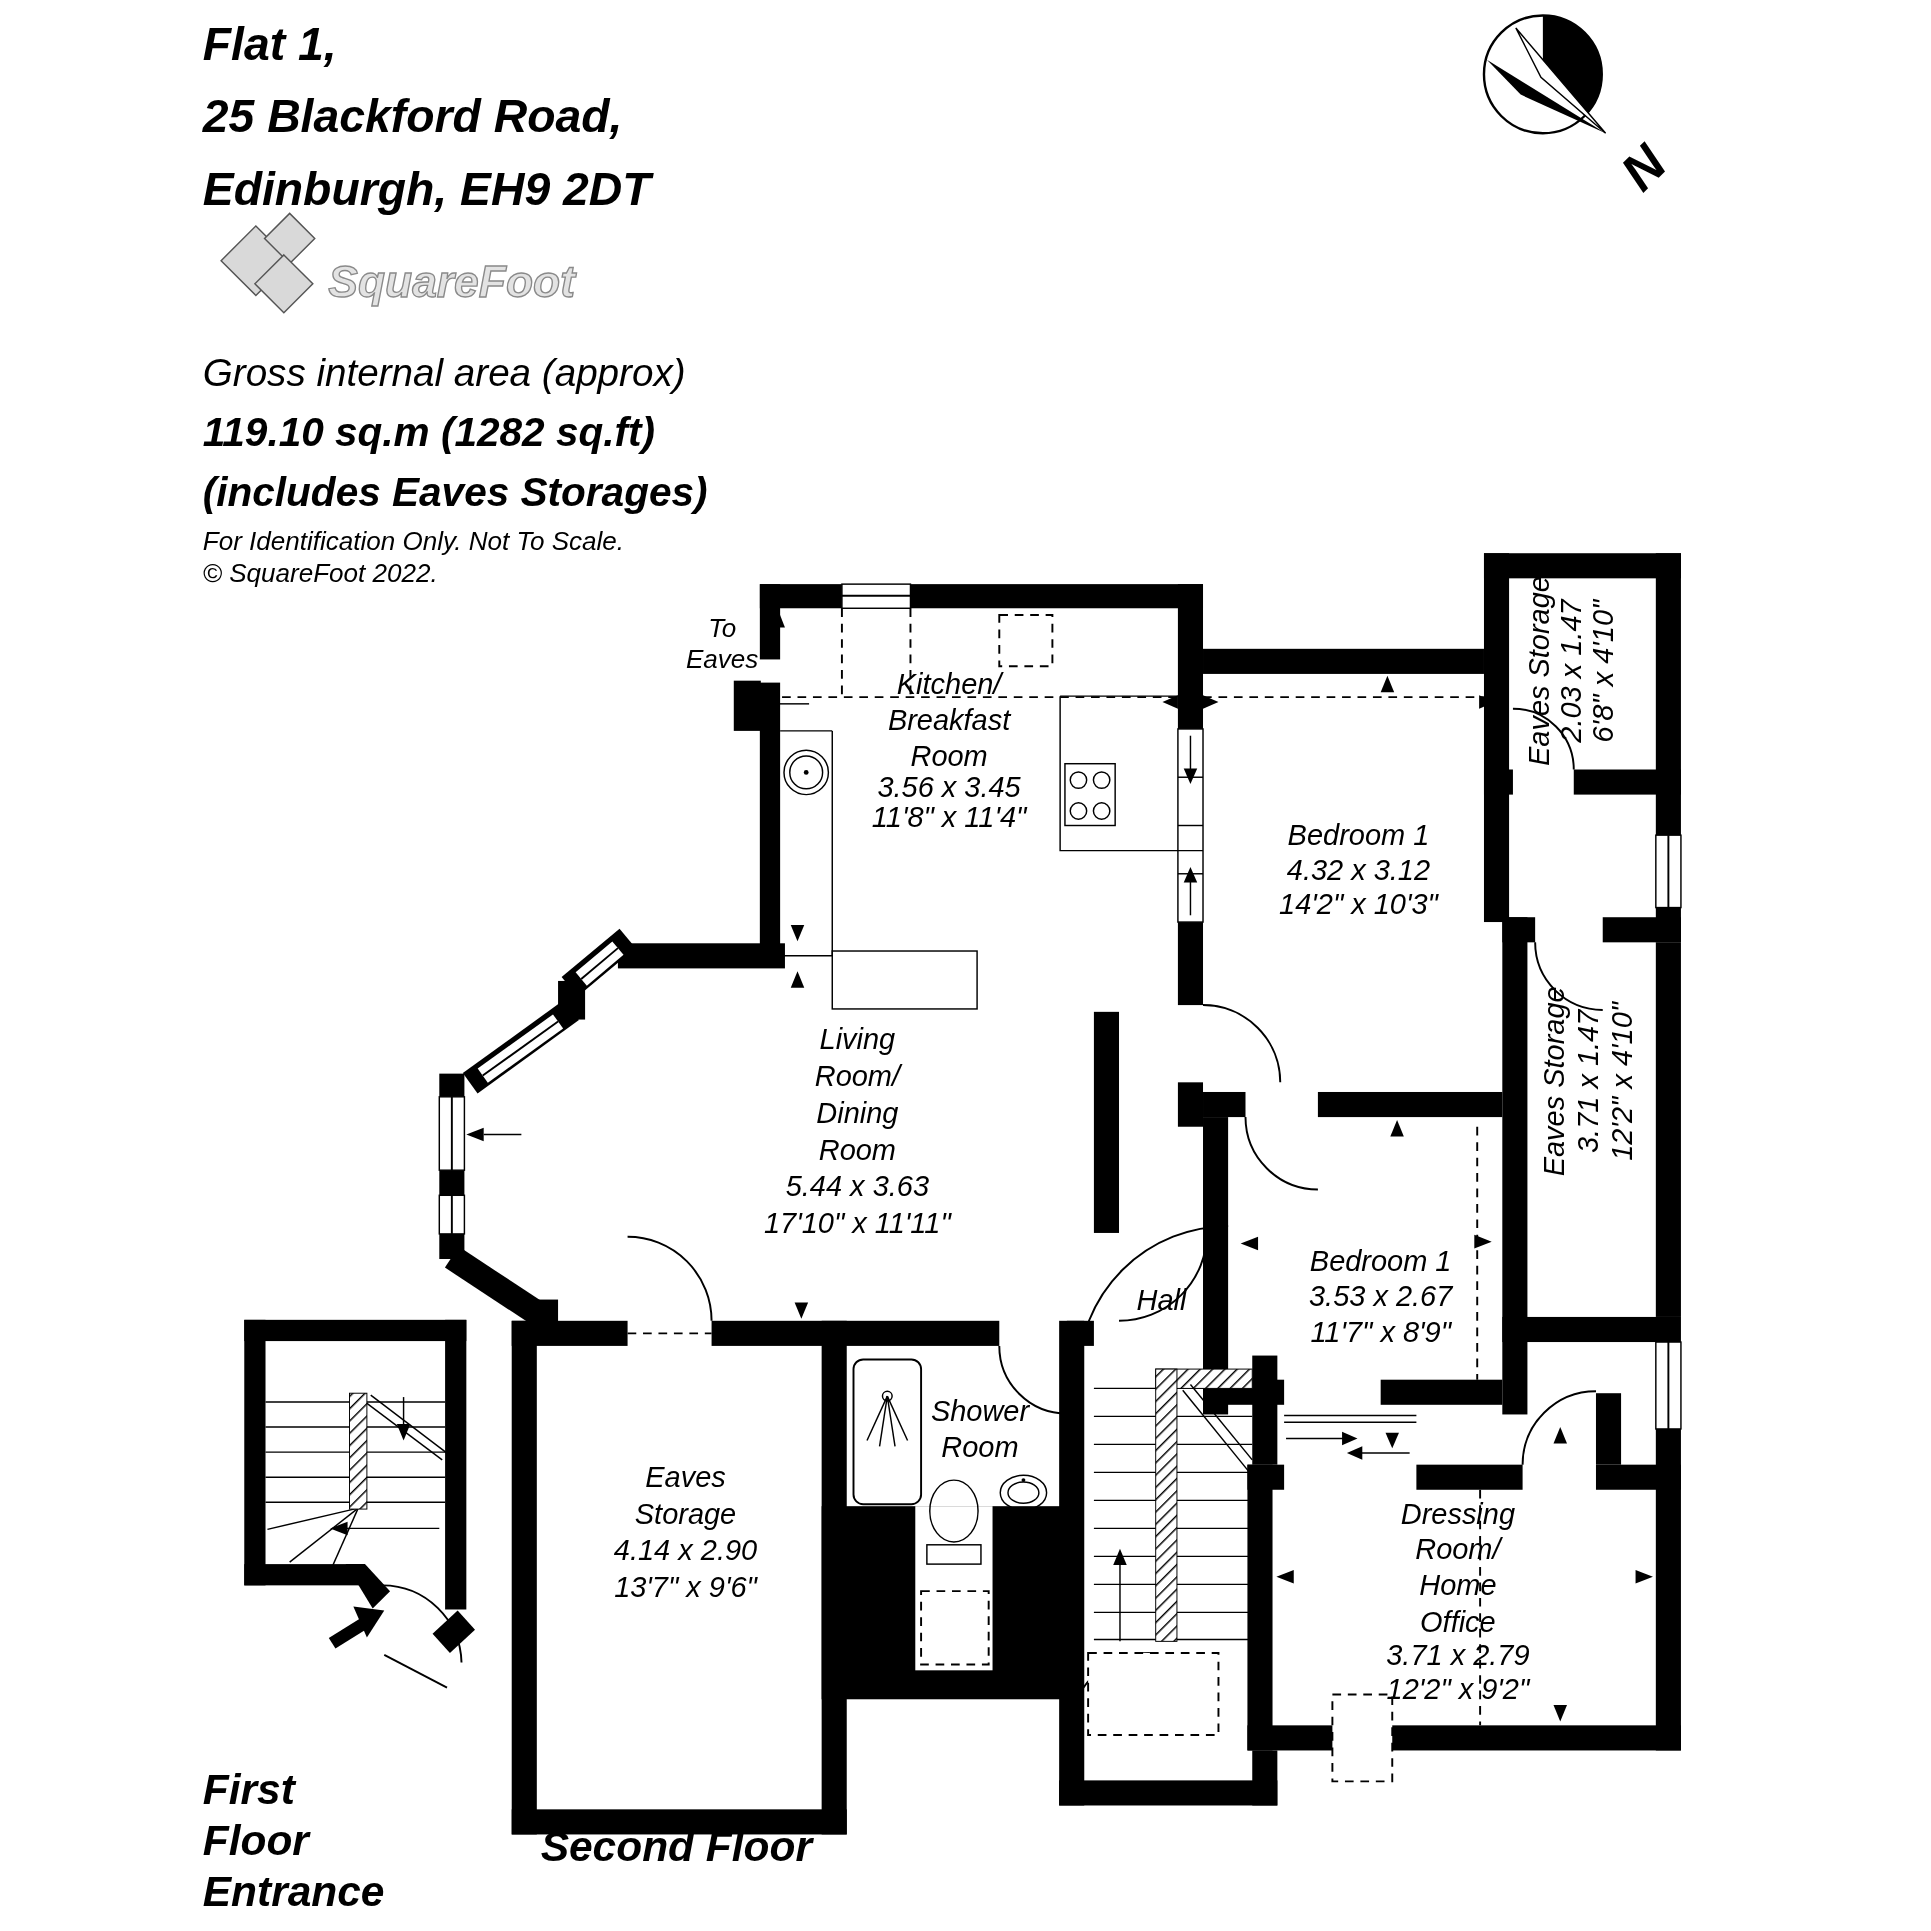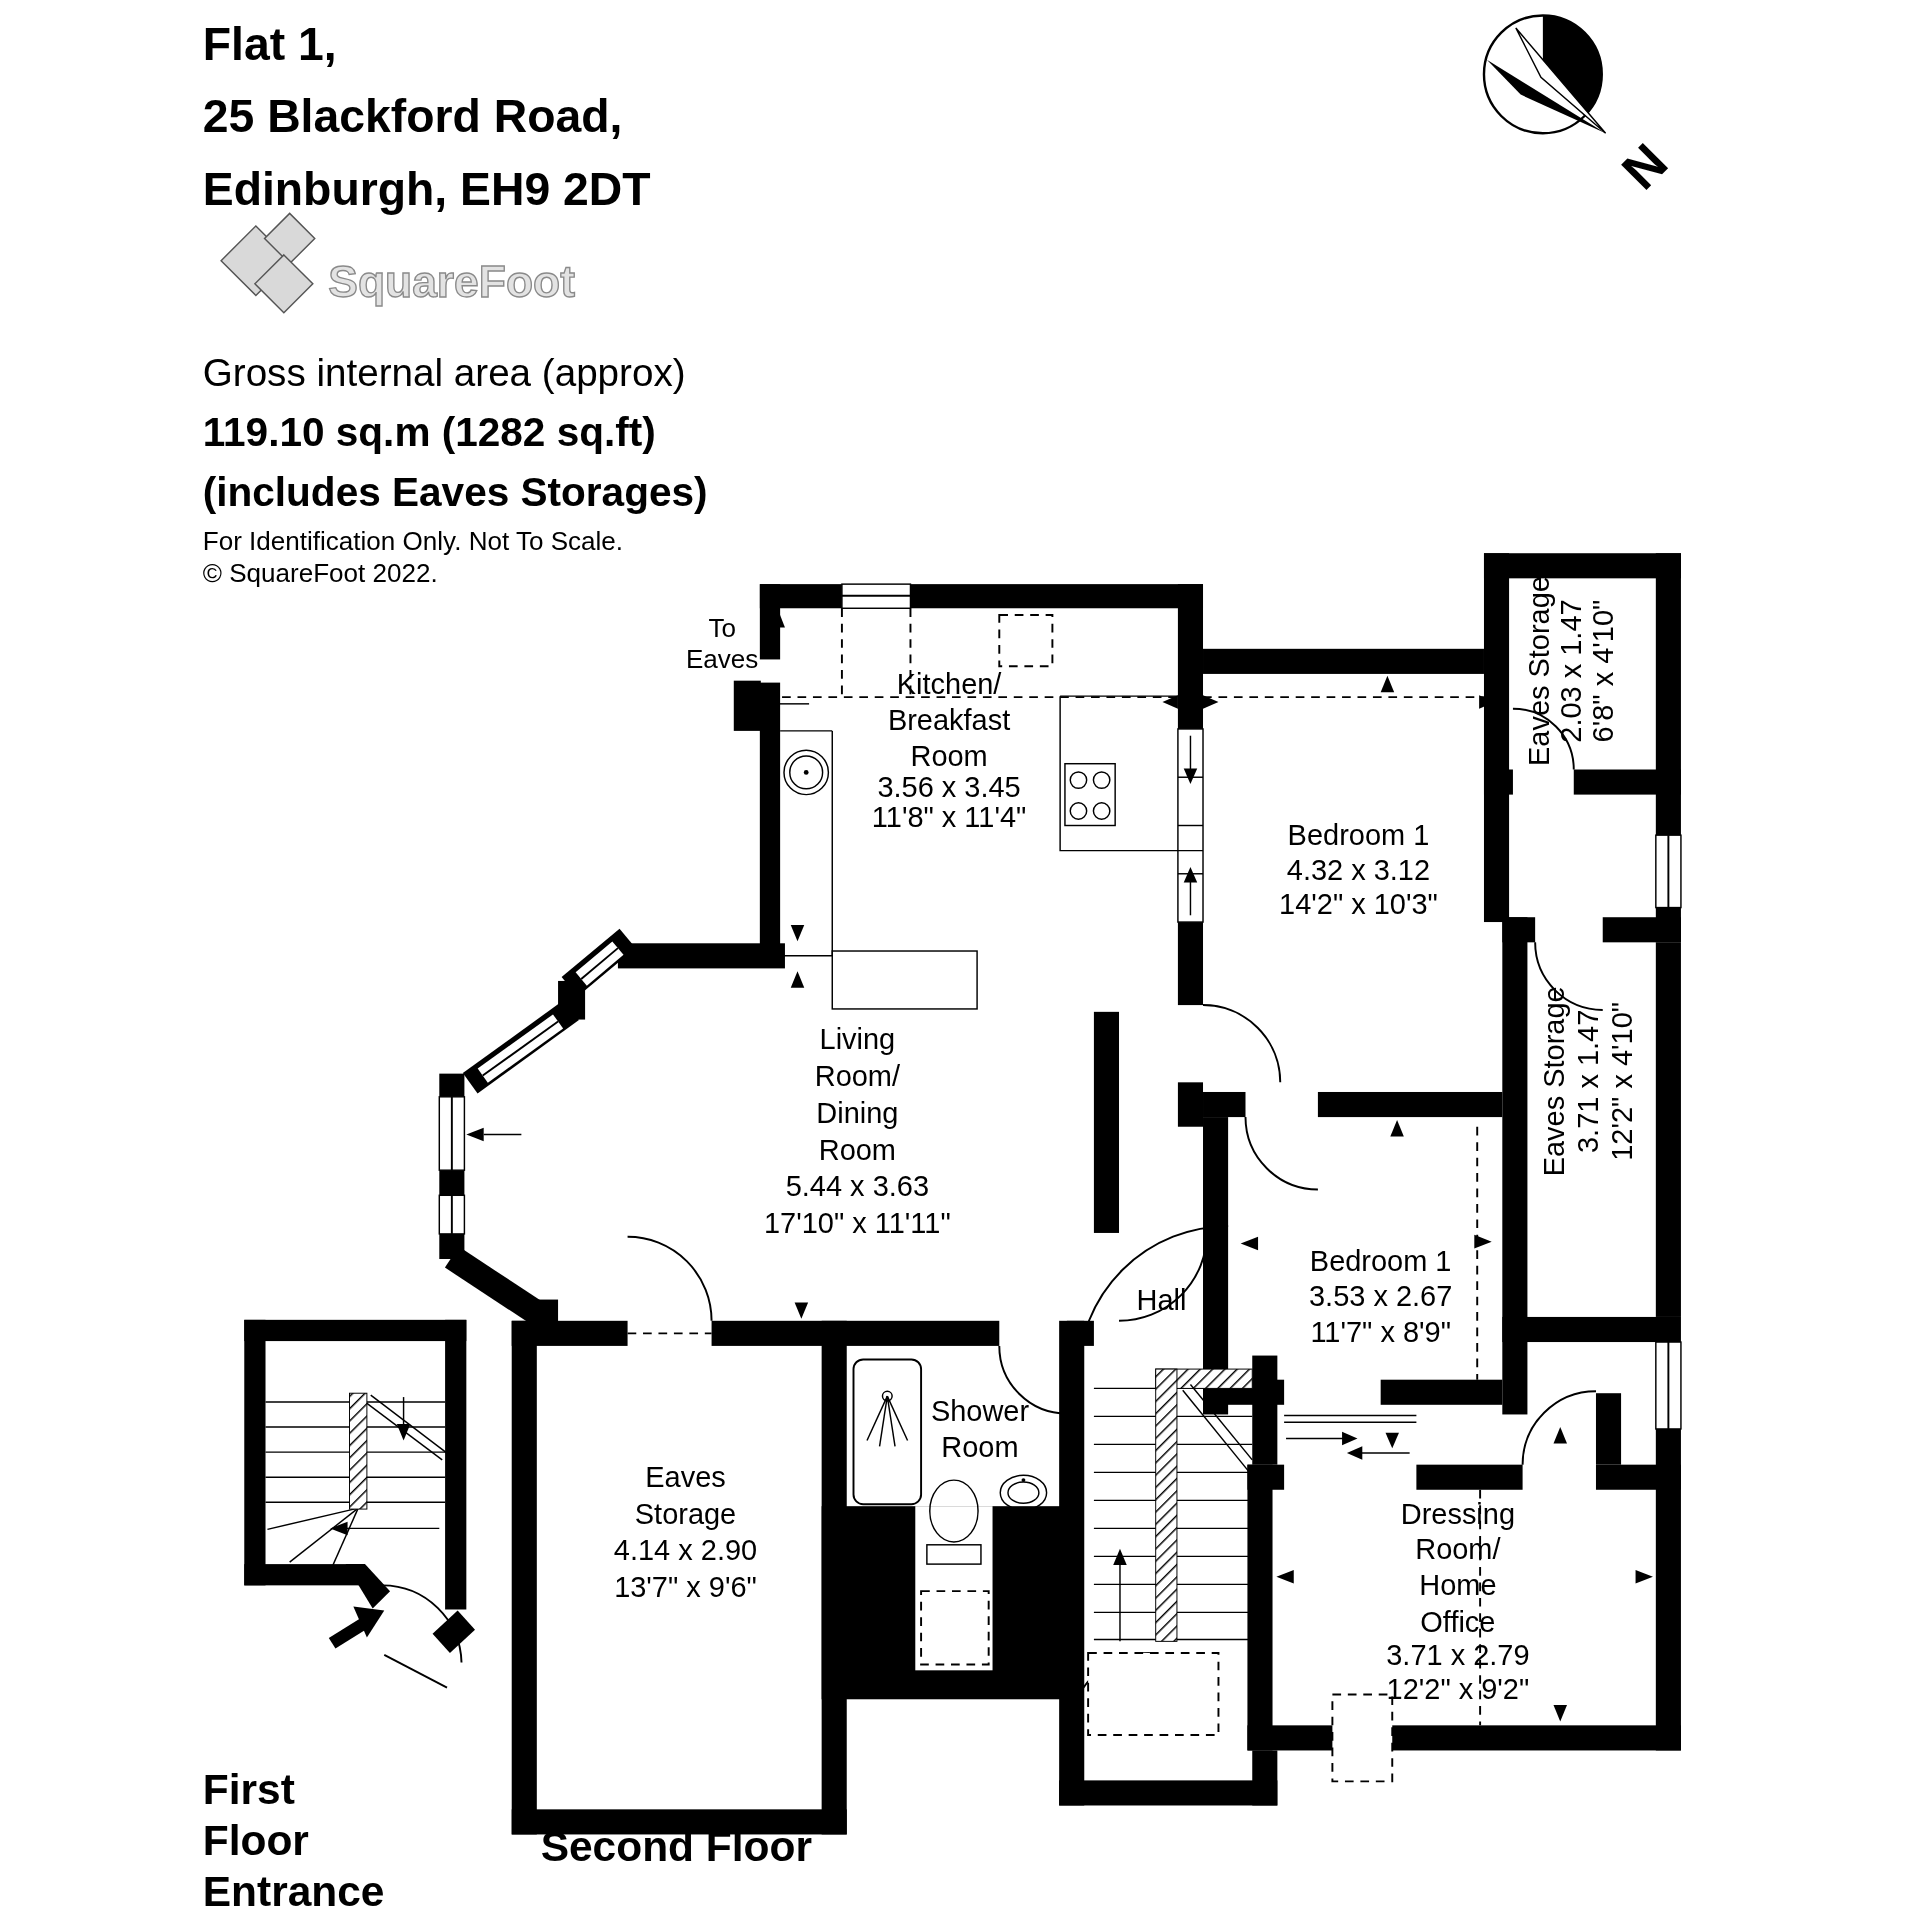--- a/index.html
+++ b/index.html
@@ -1,16 +1,16 @@
 <!DOCTYPE html>
 <html><head>
 <meta charset="utf-8">
 <style>
   html,body{margin:0;padding:0;background:#fff;}
-  #canvas{position:relative;width:1931px;height:1931px;background:#ffffff;overflow:hidden;}
+  #canvas{position:relative;width:1931px;height:1931px;background:#ffffff;overflow:hidden;font-style:italic;}
   svg{position:absolute;left:0;top:0;}
   text{font-family:"Liberation Sans",sans-serif;fill:#000;}
   .hdr-addr{font-size:48px;font-weight:bold;}
   .logo-txt{font-size:46px;font-weight:bold;fill:#e3e3e3;stroke:#8a8a8a;stroke-width:1.4;}
   .area-title{font-size:40px;}
   .area-val{font-size:42px;font-weight:bold;}
   .small-note{font-size:27px;}
   .room{font-size:30px;text-anchor:middle;}
   .floor-lbl{font-size:44px;font-weight:bold;}
   .to-eaves{font-size:27px;text-anchor:middle;}

